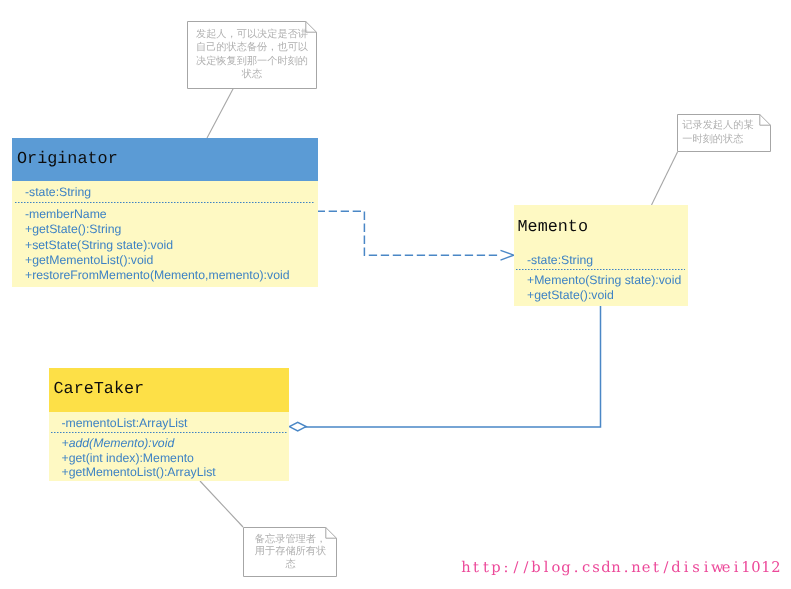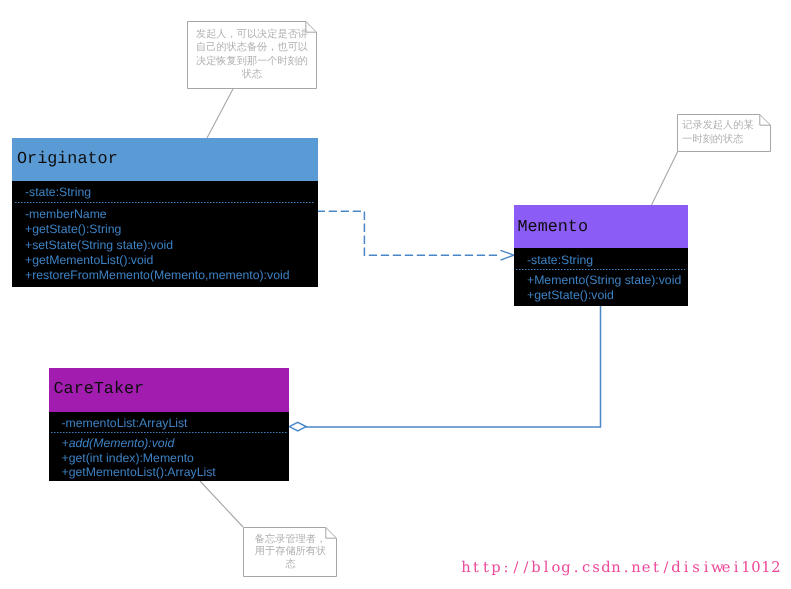--- a/index.html
+++ b/index.html
@@ -8,21 +8,21 @@
        font-family:"Liberation Sans",sans-serif;
        -webkit-font-smoothing:antialiased;text-rendering:geometricPrecision;}
   .stage{position:absolute;left:0;top:0;width:791px;height:589px;transform:translateZ(0);}
 
   svg.links{position:absolute;left:0;top:0;width:791px;height:589px;}
 
   .uml{position:absolute;}
   .uml-header{box-sizing:border-box;position:relative;}
   .uml-title{position:absolute;transform:translateZ(0);font-family:"Liberation Mono","DejaVu Sans Mono",monospace;
              font-size:16.8px;color:#0d0d0d;line-height:1;white-space:nowrap;}
-  .uml-body{background:#000000;box-sizing:border-box;position:relative;}
+  .uml-body{background:#fef9c3;box-sizing:border-box;position:relative;}
   .row{position:absolute;transform:translateZ(0);font-size:12.25px;color:#3d82c4;white-space:nowrap;line-height:1;}
   .sep{position:absolute;height:3px;}
   .sep svg{display:block;overflow:visible;}
 
   .note{position:absolute;border-radius:8px;}
   .note svg{position:absolute;left:0;top:0;}
   .note-text{position:absolute;transform:translateZ(0);color:#b0b0b0;font-size:10.2px;
              text-align:center;line-height:13.1px;
              font-family:"Liberation Sans",sans-serif;}
   .note-text div{white-space:nowrap;}
@@ -63,37 +63,37 @@
         </div>
       <div class="row" style="left:13px;top:27.7px;">-memberName</div>
       <div class="row" style="left:13px;top:42.9px;">+getState():String</div>
       <div class="row" style="left:13px;top:58.1px;">+setState(String state):void</div>
       <div class="row" style="left:13px;top:73.3px;">+getMementoList():void</div>
       <div class="row" style="left:13px;top:88.5px;">+restoreFromMemento(Memento,memento):void</div>
     </div>
   </div>
 
   <div class="uml" style="left:514px;top:205px;width:173.5px;">
-    <div class="uml-header" style="height:43px;background:#8b5cf6;">
+    <div class="uml-header" style="height:43px;background:#fef9c3;">
       <span class="uml-title" style="left:3.5px;top:14.5px;">Memento</span>
     </div>
     <div class="uml-body" style="height:58px;">
       <div class="row" style="left:13px;top:6px;">-state:String</div>
       <div class="sep" style="left:2px;top:20.2px;width:170px;">
           <svg width="170" height="3" viewBox="0 0 170 3">
             <line x1="0" y1="1.5" x2="169" y2="1.5" stroke="#3d82c4" stroke-width="1.2" stroke-dasharray="1.5 1.5"></line>
           </svg>
         </div>
       <div class="row" style="left:13px;top:25.5px;">+Memento(String state):void</div>
       <div class="row" style="left:13px;top:40.7px;">+getState():void</div>
     </div>
   </div>
 
   <div class="uml" style="left:49px;top:368px;width:240px;">
-    <div class="uml-header" style="height:44px;background:#a21caf;padding-left:24px;">
+    <div class="uml-header" style="height:44px;background:#fde047;padding-left:24px;">
       <span class="uml-title" style="left:4.5px;top:14.3px;">CareTaker</span>
     </div>
     <div class="uml-body" style="height:69px;">
       <div class="row" style="left:12.5px;top:5.4px;">-mementoList:ArrayList</div>
       <div class="sep" style="left:2px;top:19.1px;width:236.5px;">
           <svg width="237" height="3" viewBox="0 0 237 3">
             <line x1="0" y1="1.5" x2="236.5" y2="1.5" stroke="#3d82c4" stroke-width="1.2" stroke-dasharray="1.5 1.5"></line>
           </svg>
         </div>
       <div class="row" style="left:12.5px;top:24.9px;font-style:italic;">+add(Memento):void</div>

